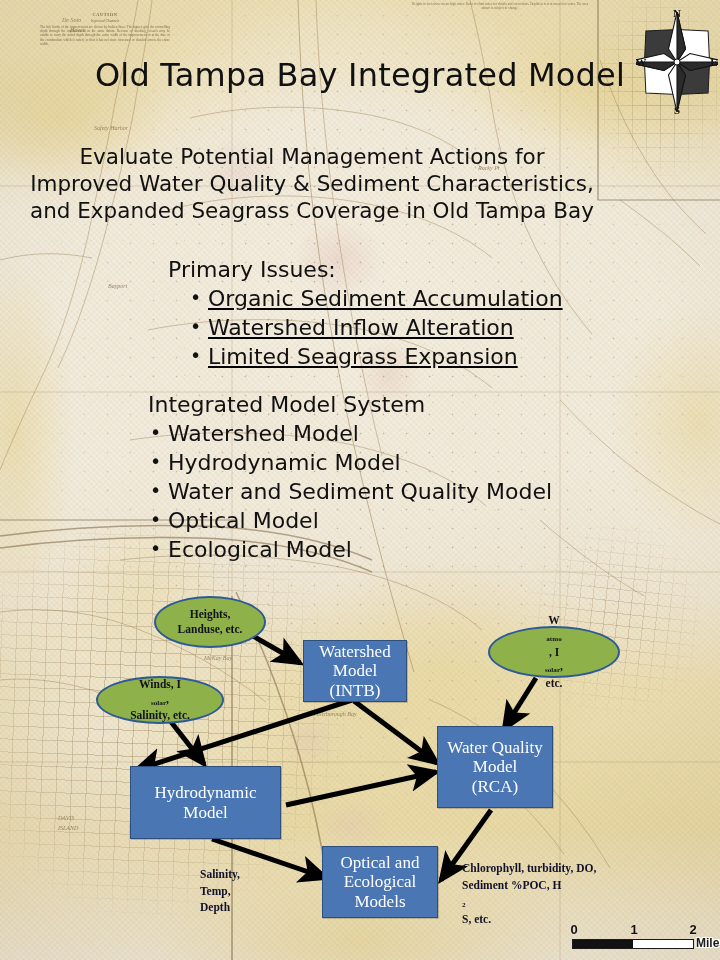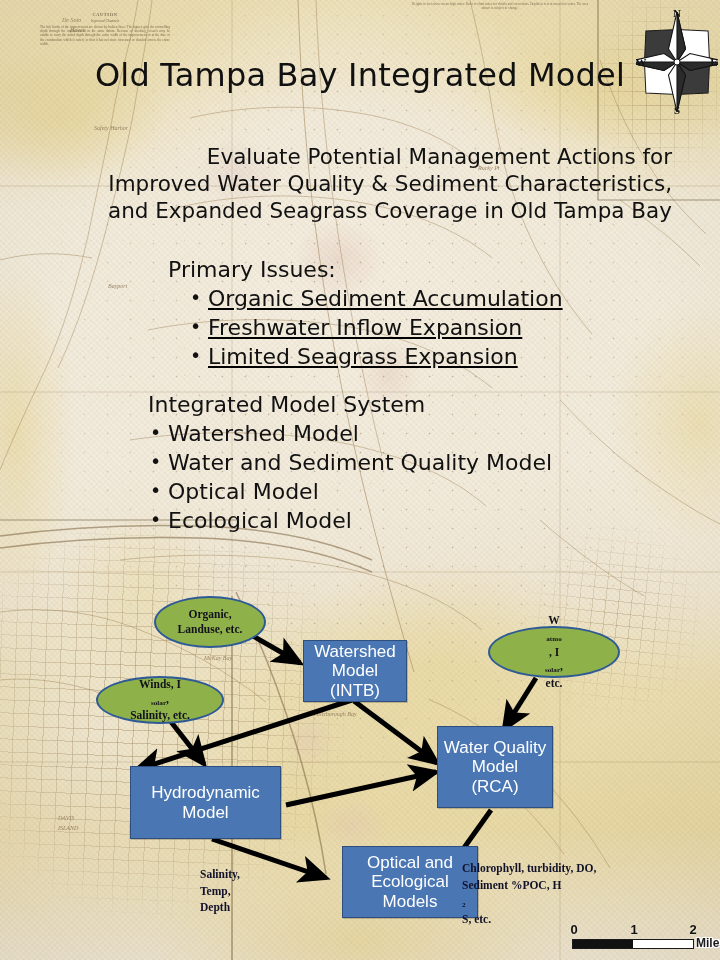--- a/index.html
+++ b/index.html
@@ -144,23 +144,23 @@
   .slide-title {
     position: absolute; left: 0; top: 56px; width: 720px;
     text-align: center;
     font-family: "DejaVu Sans", sans-serif;
     font-size: 32px; font-weight: 400; color: #111;
     letter-spacing: 0.2px;
   }
 
   .subtitle {
     position: absolute; left: 0; top: 143px; width: 624px;
-    text-align: right;
+    text-align: center;
     font-family: "DejaVu Sans", sans-serif;
-    font-size: 21.5px; color: #111; line-height: 27px; margin-left: 48px;
+    font-size: 21.5px; color: #111; line-height: 27px;
   }
 
   .block-primary { position: absolute; left: 168px; top: 255px; }
   .block-system  { position: absolute; left: 148px; top: 390px; }
 
   .head-line {
     font-family: "DejaVu Sans", sans-serif;
     font-size: 22px; color: #111; line-height: 29px; white-space: nowrap;
   }
   .bullets { list-style: none; margin: 0; padding: 0; }
@@ -175,21 +175,21 @@
   .block-primary .bullets { margin-left: 20px; text-decoration: underline; }
 
   
   .diagram { position: absolute; left: 0; top: 0; width: 720px; height: 960px; }
   .arrows { position: absolute; inset: 0; }
 
   .node {
     position: absolute;
     display: flex; align-items: center; justify-content: center;
     text-align: center;
-    font-family: Liberation Sans, sans-serif;
+    font-family: Liberation Serif, serif;
     color: #ffffff;
     line-height: 1.13;
   }
   .node.box {
     background: #4A77B4;
     border: 1.6px solid #2E4E7E;
     font-size: 17px;
     box-shadow: 1px 1px 0 rgba(0,0,0,.18);
   }
   .node.ellipse {
@@ -353,29 +353,30 @@
     <div class="subtitle">
       <div>Evaluate Potential Management Actions for</div>
       <div>Improved Water Quality &amp; Sediment Characteristics,</div>
       <div>and Expanded Seagrass Coverage in Old Tampa Bay</div>
     </div>
 
     <div class="block-primary">
       <div class="head-line">Primary Issues:</div>
       <ul class="bullets">
         <li>Organic Sediment Accumulation</li>
-        <li>Freshwater Inflow Expansion</li>
+        <li>Watershed Inflow Alteration</li>
         <li>Limited Seagrass Expansion</li>
       </ul>
     </div>
 
     <div class="block-system">
       <div class="head-line">Integrated Model System</div>
       <ul class="bullets">
         <li>Watershed Model</li>
+        <li>Hydrodynamic Model</li>
         <li>Water and Sediment Quality Model</li>
         <li>Optical Model</li>
         <li>Ecological Model</li>
       </ul>
     </div>
   </div>
 
   <div class="diagram">
 
     <svg class="arrows" width="720" height="960" viewBox="0 0 720 960">
@@ -399,21 +400,21 @@
         <path d="M286 805 L436 772"></path>
 
         <path d="M212 839 L326 878"></path>
 
         <path d="M491 810 L441 880"></path>
       </g>
     </svg>
 
     <div class="node ellipse" style="left:154px; top:596px; width:112px; height:52px;">
       <div class="lines">
-        <span>Organic,</span>
+        <span>Heights,</span>
         <span>Landuse, etc.</span>
       </div>
     </div>
 
     <div class="node ellipse" style="left:96px; top:676px; width:128px; height:48px;">
       <div class="lines">
         <span><span>Winds, I</span><sub>solar</sub>,</span>
         <span>Salinity, etc.</span>
       </div>
     </div>
@@ -441,21 +442,21 @@
     </div>
 
     <div class="node box" style="left:437px; top:726px; width:116px; height:82px;">
       <div class="lines">
         <span>Water Quality</span>
         <span>Model</span>
         <span>(RCA)</span>
       </div>
     </div>
 
-    <div class="node box" style="left:322px; top:846px; width:136px; height:72px;margin-left:20px;">
+    <div class="node box" style="left:322px; top:846px; width:116px; height:72px;">
       <div class="lines">
         <span>Optical and</span>
         <span>Ecological</span>
         <span>Models</span>
       </div>
     </div>
 
     <div class="side-label" style="left:200px; top:866px;">
       <span>Salinity,</span>
       <span>Temp,</span>

